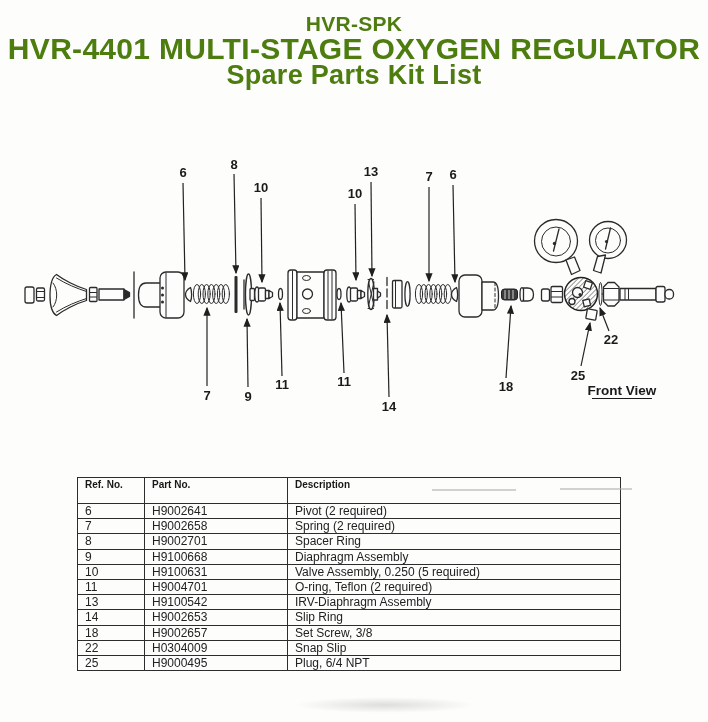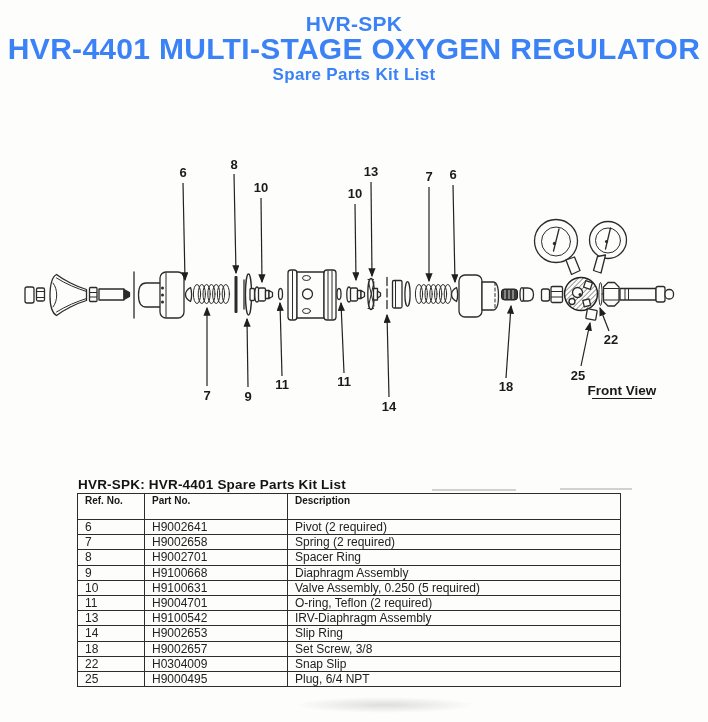--- a/index.html
+++ b/index.html
@@ -3,24 +3,24 @@
 <meta charset="utf-8">
 <style>
   html,body{margin:0;padding:0;}
   body{
     width:708px;height:722px;position:relative;overflow:hidden;
     background:#fdfdfc;color:#1b1b1b;
     font-family:"Liberation Sans", sans-serif;
   }
   
   .title-block{position:absolute;top:11px;left:0;width:708px;text-align:center;
-    font-weight:bold;color:#3b82f6;}
+    font-weight:bold;color:#4d7c0f;}
   .t1{font-size:21px;line-height:25px;letter-spacing:.3px;}
   .t2{font-size:30px;line-height:26px;letter-spacing:.3px;}
-  .t3{font-size:17px;line-height:26px;letter-spacing:.3px;}
+  .t3{font-size:27px;line-height:26px;letter-spacing:.3px;}
   
   #diagram{position:absolute;left:0;top:130px;}
   .ln{stroke:#2b2b2b;stroke-width:1.3;fill:none;stroke-linecap:round;stroke-linejoin:round;}
   .fw{fill:#fdfdfc;}
   .fd{fill:#2b2b2b;}
   .thin{stroke-width:1;}
   .co{font:bold 13px "Liberation Sans", sans-serif;fill:#1a1a1a;text-anchor:middle;}
   .fv{font:600 13.5px "Liberation Sans", sans-serif;fill:#1a1a1a;text-anchor:middle;}
   .arrow{stroke:#222;stroke-width:1.2;fill:none;}
   
@@ -256,21 +256,20 @@
     <text class="co" x="389" y="281">14</text>
     <text class="co" x="506" y="261">18</text>
     <text class="co" x="578" y="250">25</text>
     <text class="co" x="611" y="214">22</text>
     <text class="fv" x="622" y="265">Front View</text>
     <line x1="592" y1="268.5" x2="652" y2="268.5" stroke="#1a1a1a" stroke-width="1.2"></line>
   </g>
 </svg>
 
 <div class="table-wrap">
-  <div class="table-caption">HVR-SPK: HVR-4401 Spare Parts Kit List</div>
   <table class="parts">
     <colgroup>
         <col style="width:67px">
         <col style="width:143px">
         <col style="width:333px">
       </colgroup>
     <thead>
       <tr>
         <th>Ref. No.</th>
         <th>Part No.</th>

